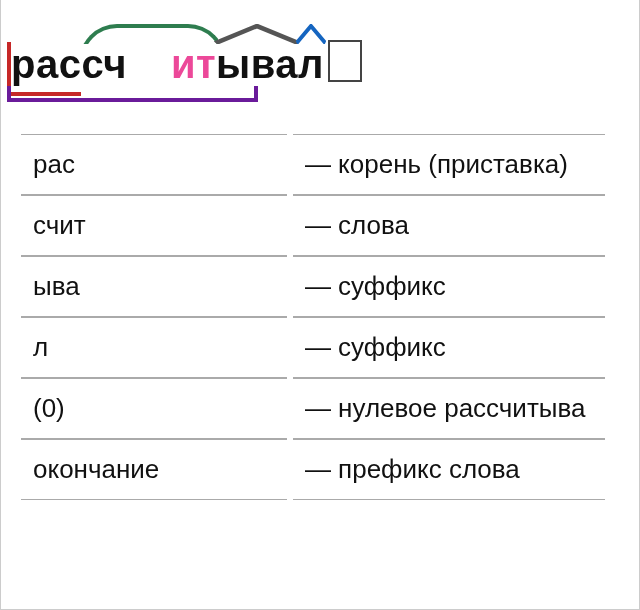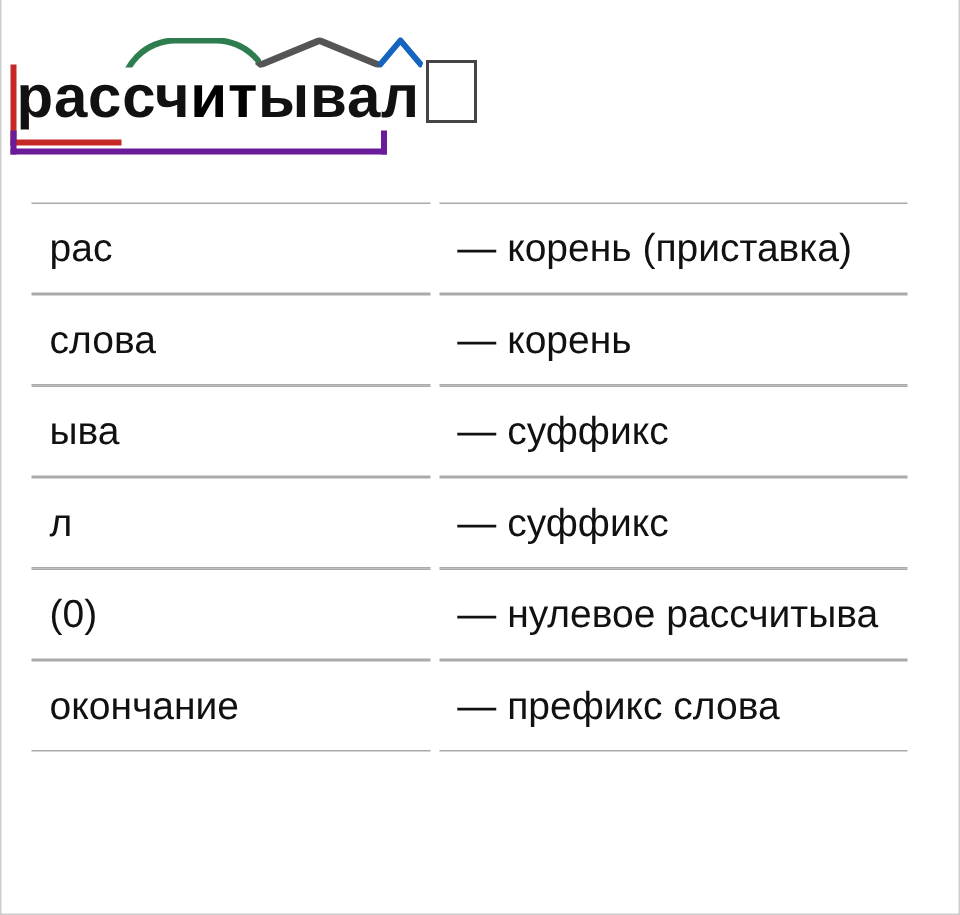--- a/index.html
+++ b/index.html
@@ -26,21 +26,21 @@
       position: relative;
       display: inline-block;
       font-size: 40px;
       font-weight: bold;
       line-height: 1;
       padding-top: 22px;
       padding-bottom: 10px;
     }
     .part { display: inline-block; position: relative; padding: 0; }
     .seg { letter-spacing: 0.5px; }
-    .red { color: #000000; }
+    .red { color: #ec4899; margin-left: 44px; }
     .endbox {
       display: inline-block;
       width: 34px;
       height: 42px;
       border: 2px solid #444;
       margin-left: 4px;
       vertical-align: -4px;
       background: #fff;
     }
     .prefix-mark {
@@ -143,22 +143,22 @@
     </span>
   </div>
 
   <table class="tbl">
     <tbody id="tbody">
         <tr>
           <td class="left">рас</td>
           <td class="right">— корень (приставка)</td>
         </tr>
         <tr>
-          <td class="left">слова</td>
-          <td class="right">— корень</td>
+          <td class="left">счит</td>
+          <td class="right">— слова</td>
         </tr>
         <tr>
           <td class="left">ыва</td>
           <td class="right">— суффикс</td>
         </tr>
         <tr>
           <td class="left">л</td>
           <td class="right">— суффикс</td>
         </tr>
         <tr>

